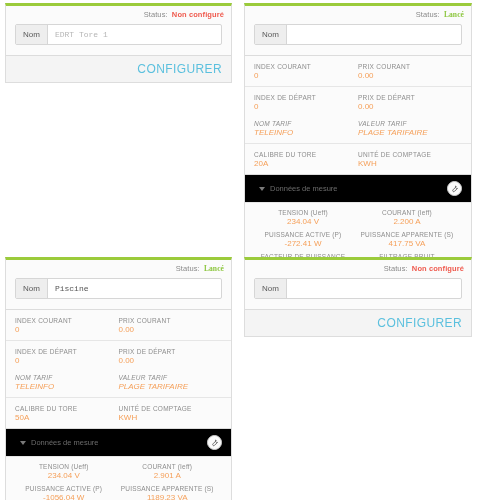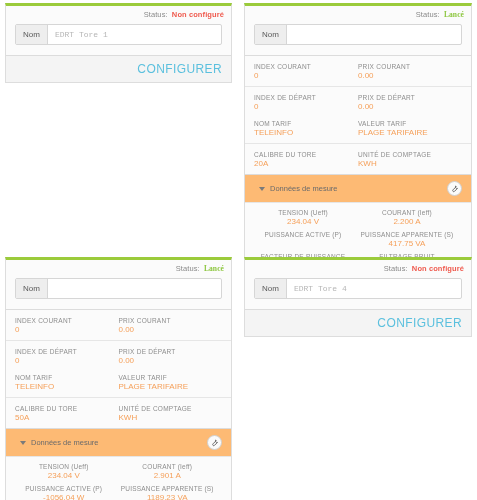--- a/index.html
+++ b/index.html
@@ -76,21 +76,21 @@
 
   .fields {
     background: #fbfbfb;
   }
   .field-row {
     display: flex;
     padding: 6px 9px 5px 9px;
     border-top: 1px solid #e6e6e6;
   }
   .field-row.first { border-top: 1px solid #dcdcdc; }
-  .field-row.tight { padding-top: 2px; padding-bottom: 5px; border-top: 0; }
+  .field-row.tight { padding-top: 2px; padding-bottom: 5px; border-top: 0; font-style: italic; }
   .field {
     width: 50%;
     padding-right: 6px;
   }
   .f-label {
     font-size: 6.5px;
     color: #8d8d8d;
     letter-spacing: .25px;
     text-transform: uppercase;
     line-height: 9px;
@@ -102,21 +102,21 @@
     line-height: 10px;
     white-space: nowrap;
   }
 
   .measure-head {
     display: flex;
     align-items: center;
     justify-content: space-between;
     padding: 6px 9px 6px 14px;
     border-top: 1px solid #dcdcdc;
-    background: #fdba74;
+    background: #000000;
   }
   .measure-title {
     font-size: 7.5px;
     color: #6b6b6b;
     display: flex;
     align-items: center;
     gap: 5px;
   }
   .caret {
     width: 0; height: 0;
@@ -270,20 +270,21 @@
           <div class="m-value">234.04 V</div>
         </div>
         <div class="m-cell">
           <div class="m-label">COURANT (Ieff)</div>
           <div class="m-value">2.200 A</div>
         </div>
       </div>
       <div class="m-row">
         <div class="m-cell">
           <div class="m-label">PUISSANCE ACTIVE (P)</div>
+          <div class="m-value">-272.41 W</div>
         </div>
         <div class="m-cell">
           <div class="m-label">PUISSANCE APPARENTE (S)</div>
           <div class="m-value">417.75 VA</div>
         </div>
       </div>
       <div class="m-row">
         <div class="m-cell">
           <div class="m-label">FACTEUR DE PUISSANCE</div>
           <div class="m-value">93</div>
@@ -302,20 +303,21 @@
   </div>
 
   <div class="card bl">
     <div class="status-row">
       <span>Status:</span>
       <span class="status-val ok">Lancé</span>
     </div>
     <div class="name-block">
       <div class="input-group">
         <span class="input-addon">Nom</span>
+        <input class="input-field" type="text" value="Piscine" style="">
       </div>
     </div>
 
     <div class="fields">
       <div class="field-row first">
         <div class="field">
           <div class="f-label">INDEX COURANT</div>
           <div class="f-value">0</div>
         </div>
         <div class="field">
@@ -394,21 +396,20 @@
   </div>
 
   <div class="card br">
     <div class="status-row">
       <span>Status:</span>
       <span class="status-val bad">Non configuré</span>
     </div>
     <div class="name-block">
       <div class="input-group">
         <span class="input-addon">Nom</span>
-        <input class="input-field" type="text" value="" placeholder="EDRT Tore 4" style="">
       </div>
     </div>
     <div class="footer">
       <a class="link blue">CONFIGURER</a>
     </div>
   </div>
 
 </div>
 
 </body></html>

